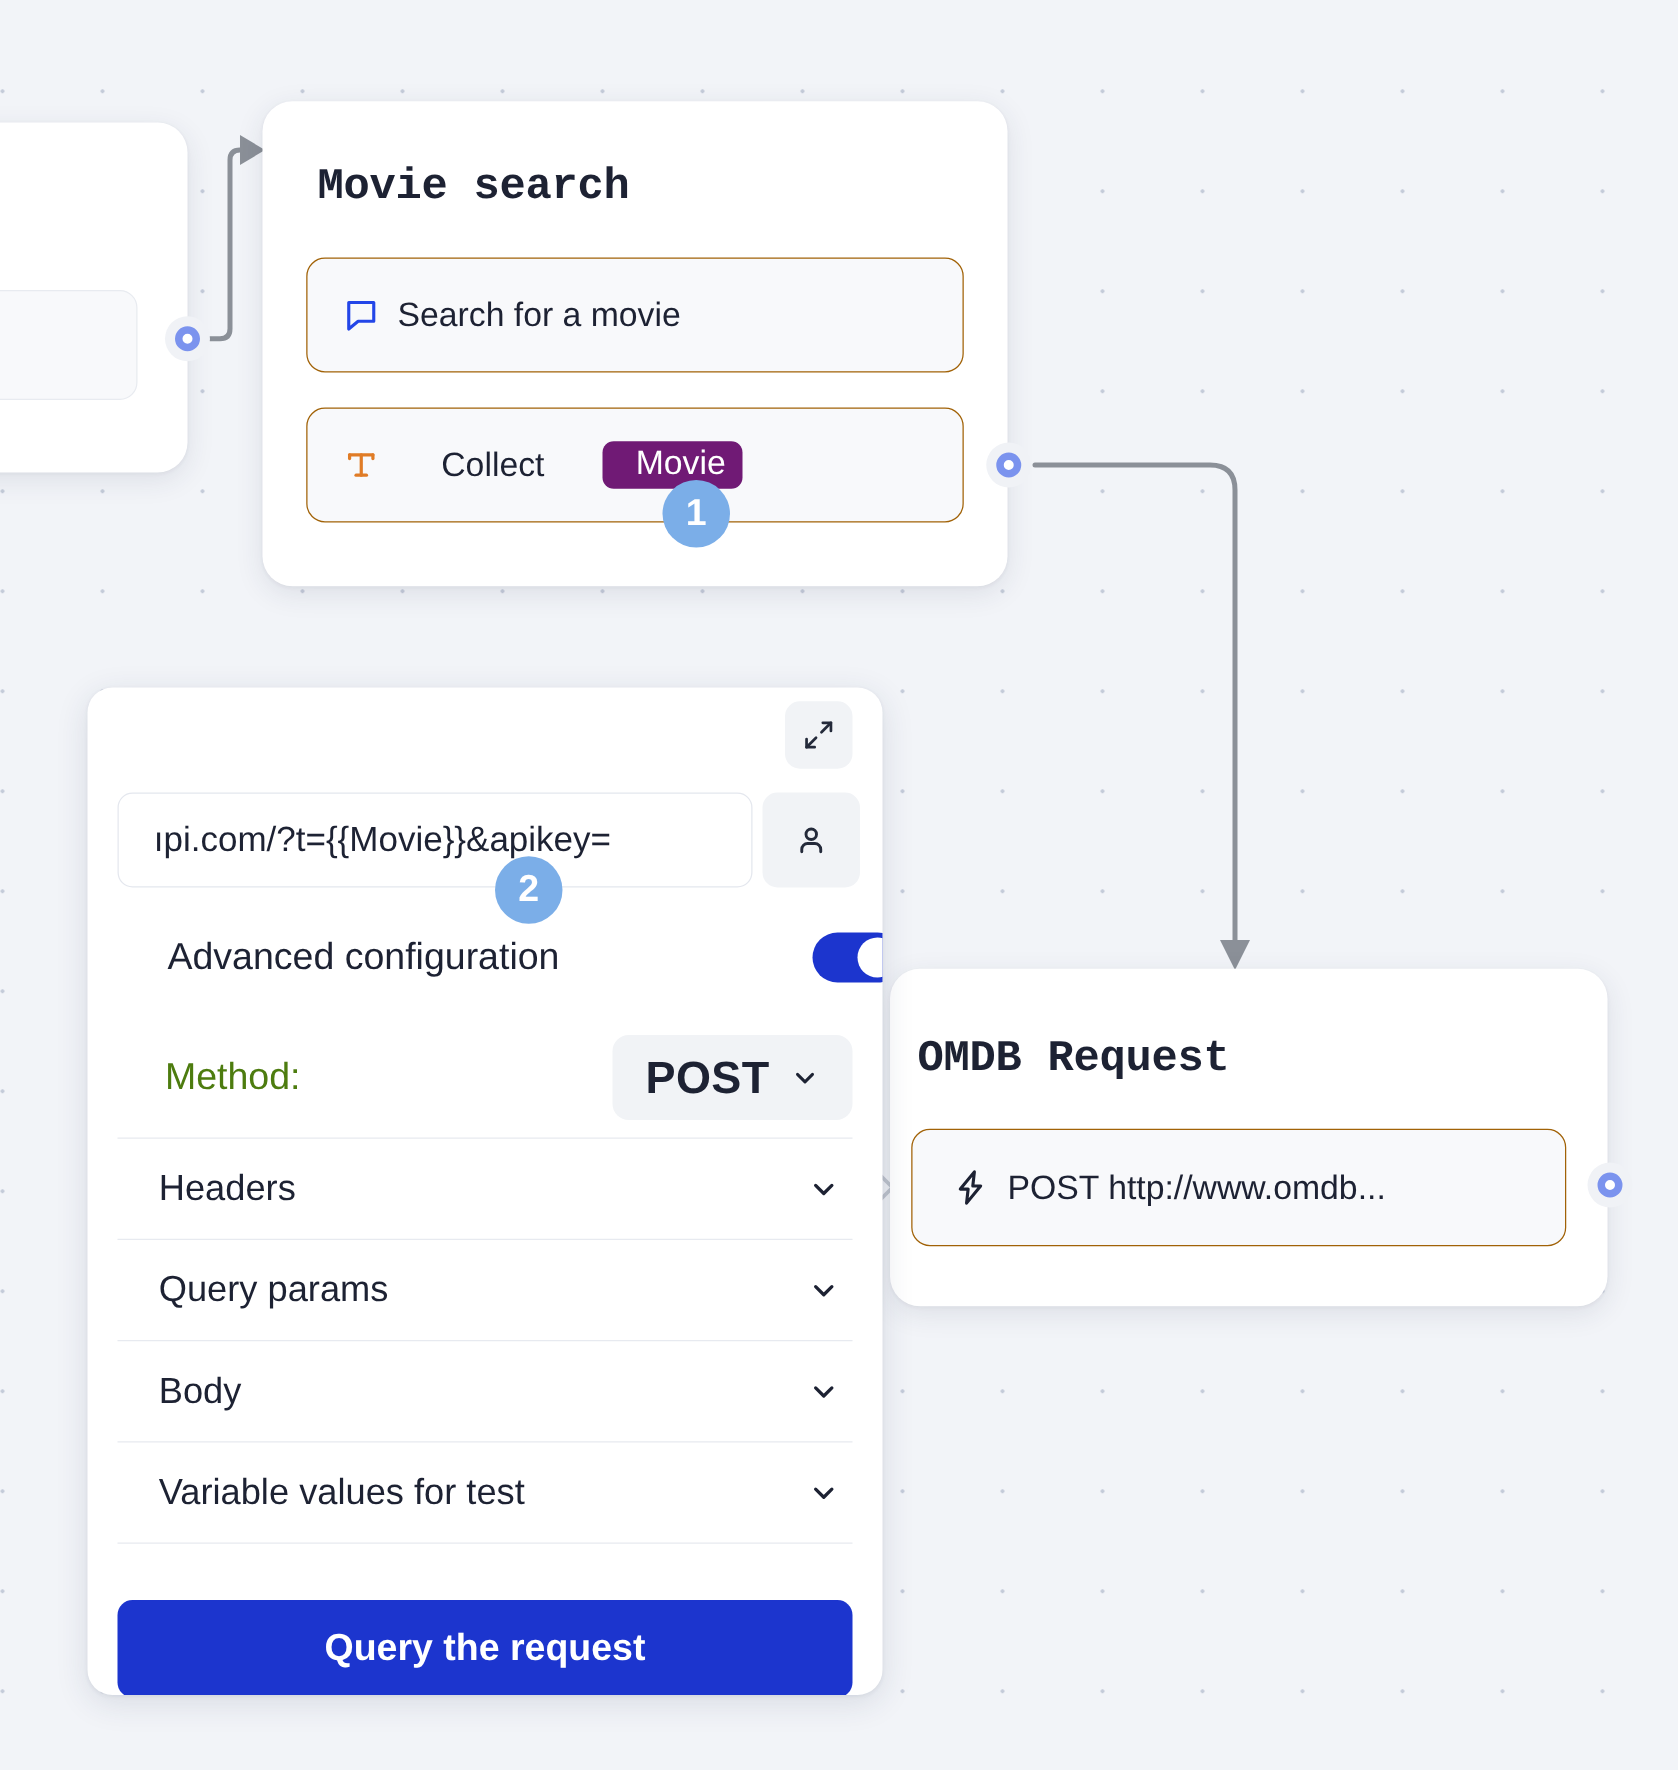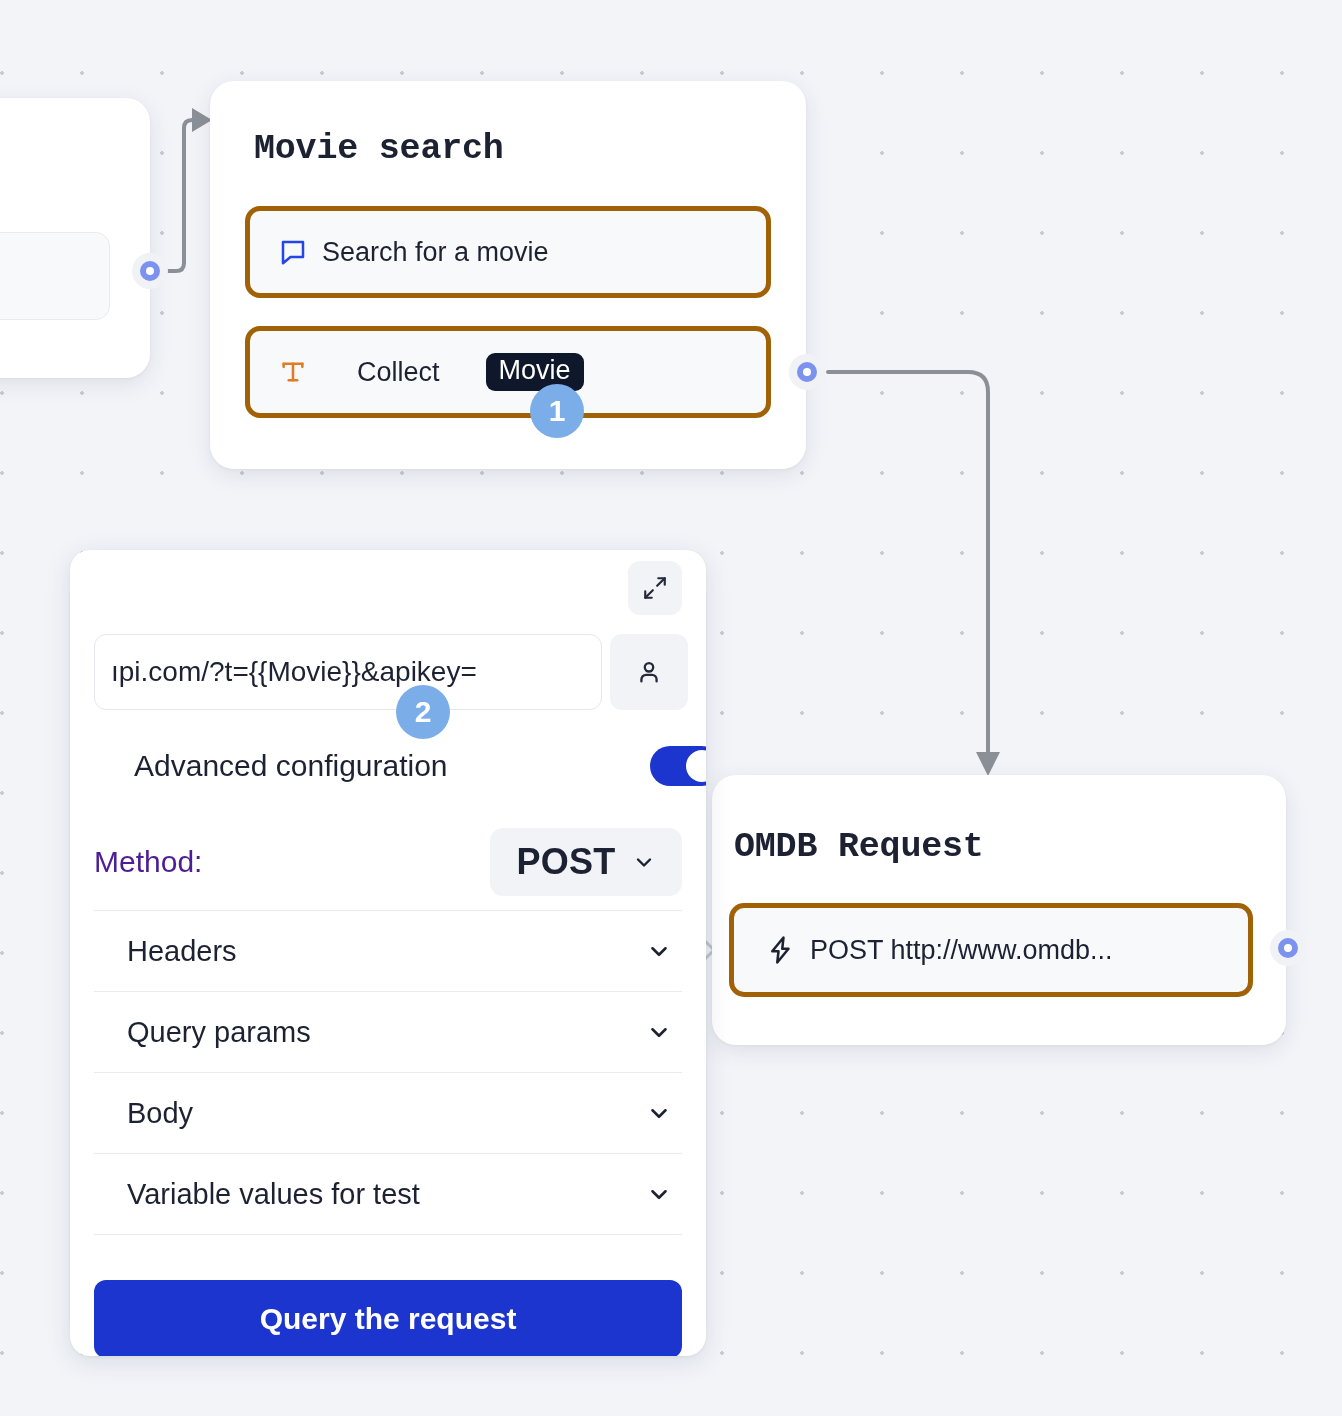--- a/index.html
+++ b/index.html
@@ -65,21 +65,21 @@
     color: #1d2233;
     font-family: Liberation Mono, monospace;
   }
   .movie-title { left: 44px; top: 48px; }
 
   .node-row {
     position: absolute;
     display: flex;
     align-items: center;
     background: #f8f9fb;
-    border: 5px solid #a16207;
+    border: 1px solid #a16207;
     border-radius: 15px;
     box-sizing: border-box;
     padding-left: 26px;
   }
   .row-search { left: 35px; top: 125px; width: 526px; height: 92px; }
   .row-collect { left: 35px; top: 245px; width: 526px; height: 92px; gap: 35px; }
 
   .row-icon {
     width: 34px;
     height: 34px;
@@ -89,24 +89,24 @@
     flex: 0 0 auto;
     margin-right: 12px;
   }
   .row-label {
     font-size: 27px;
     color: #1d2233;
     white-space: nowrap;
   }
   .chip {
     display: inline-block;
-    background: #0f172a;
+    background: #701a75;
     color: #ffffff;
     border-radius: 9px;
-    padding: 3px 13px 5px 13px;
+    padding: 3px 13px 5px 27px;
     font-size: 27px;
     margin-left: 11px;
     line-height: 1.1;
   }
 
   
   .card-omdb {
     left: 712px;
     top: 775px;
     width: 574px;
@@ -156,21 +156,21 @@
   }
   .url-input {
     width: 508px;
     height: 76px;
     border: 1px solid #e4e7ee;
     border-radius: 12px;
     background: #ffffff;
     font-family: "Liberation Sans", sans-serif;
     font-size: 28px;
     color: #1d2233;
-    padding: 0 12px 0 16px;
+    padding: 0 12px 0 28px;
     box-sizing: border-box;
     outline: none;
   }
   .user-btn {
     width: 78px;
     height: 76px;
     border-radius: 12px;
     background: #f1f3f6;
     display: flex;
     align-items: center;
@@ -215,21 +215,22 @@
     position: absolute;
     left: 24px;
     top: 278px;
     width: 588px;
     display: flex;
     align-items: center;
     justify-content: space-between;
   }
   .method-label {
     font-size: 30px;
-    color: #4c1d95;
+    color: #4d7c0f;
+    margin-left: 38px;
   }
   .method-select {
     min-width: 192px;
     height: 68px;
     border-radius: 13px;
     background: #f1f3f6;
     display: flex;
     align-items: center;
     justify-content: center;
     gap: 16px;

